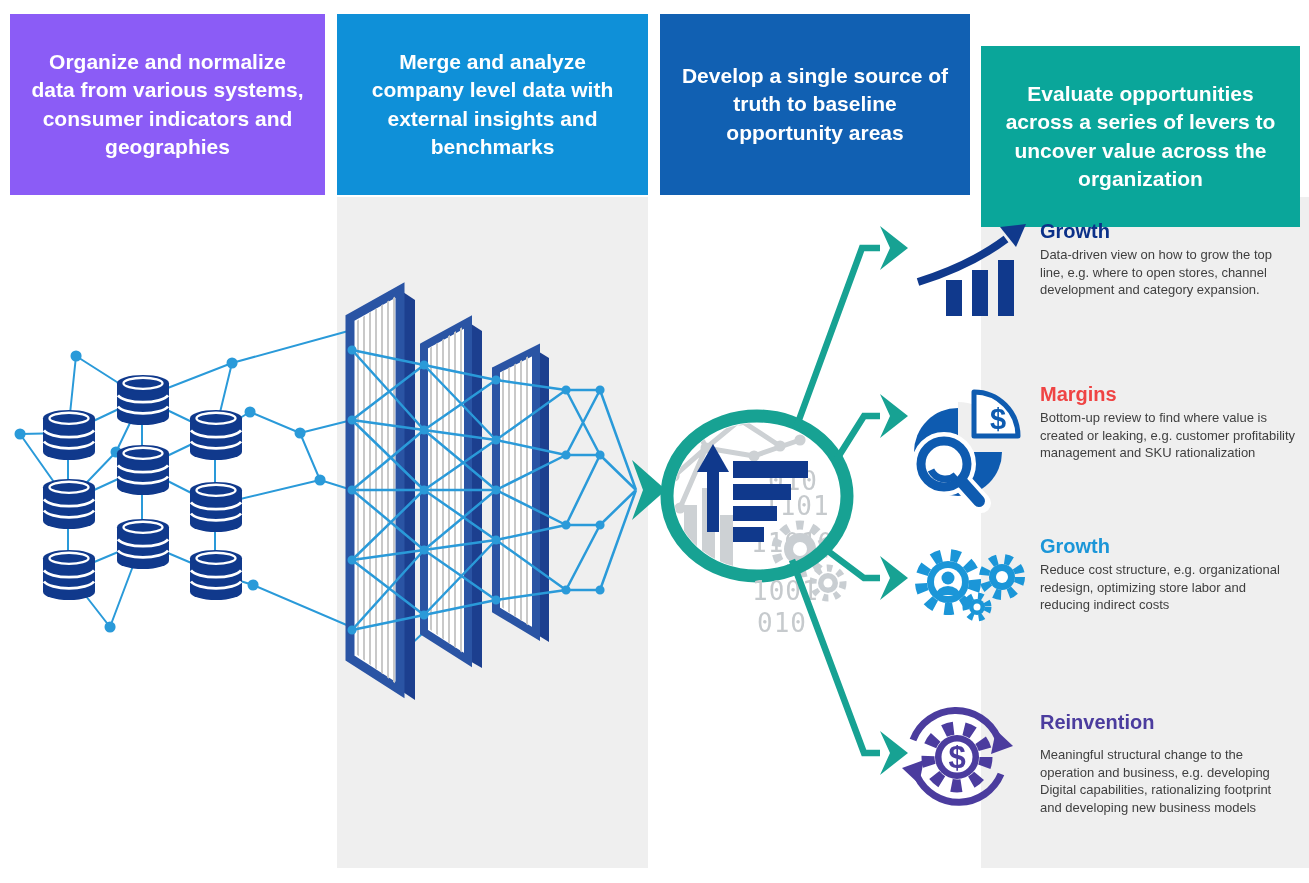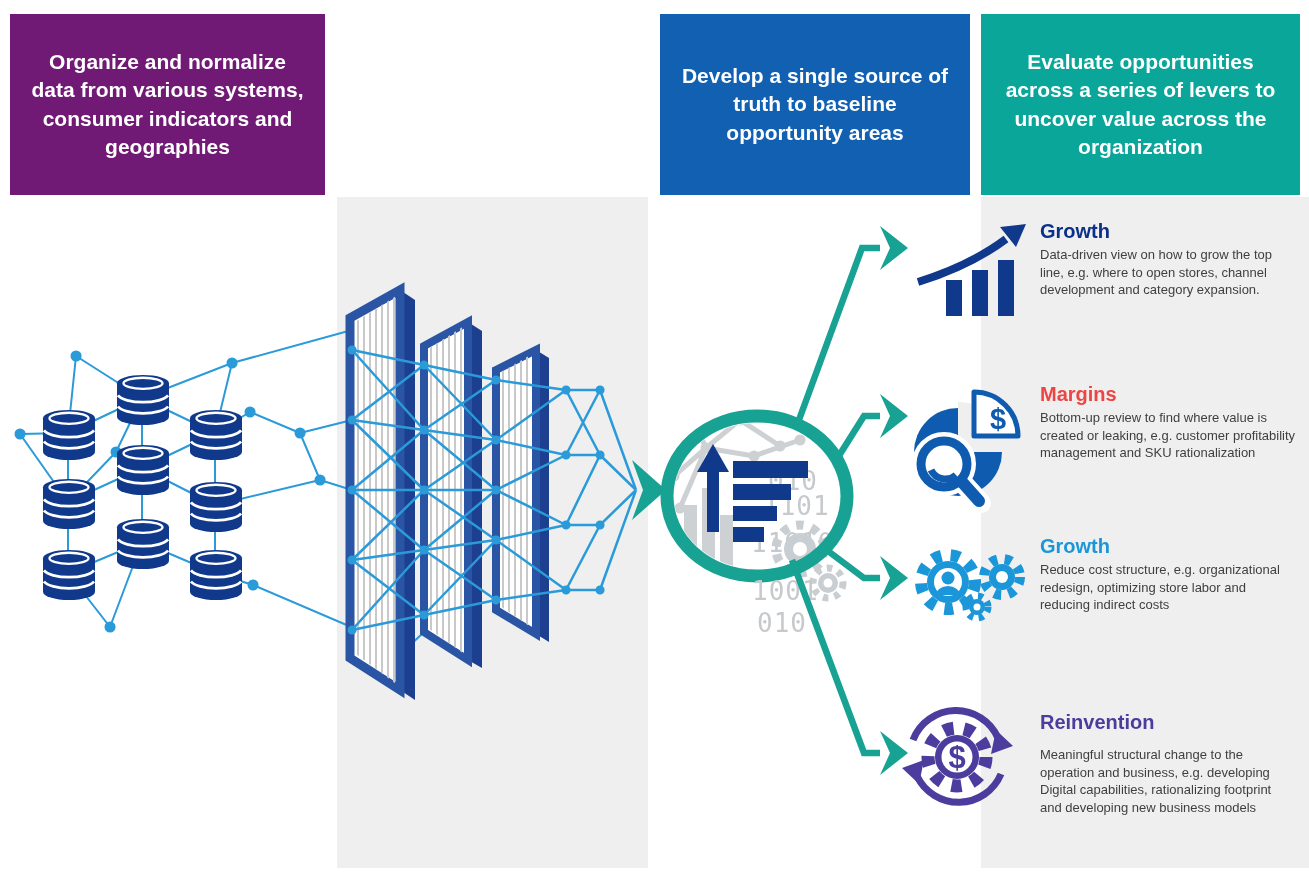--- a/index.html
+++ b/index.html
@@ -5,24 +5,24 @@
   html,body{margin:0;padding:0;background:#fff;}
   .canvas{
     position:relative;width:1309px;height:883px;background:#ffffff;
     font-family:"Liberation Sans",sans-serif;overflow:hidden;
   }
   .hdr{
     position:absolute;top:14px;height:181px;box-sizing:border-box;
     display:flex;align-items:center;justify-content:center;text-align:center;
     color:#fff;font-weight:bold;font-size:21px;line-height:1.34;padding:0 18px;
   }
-  .hdr1{left:10px;width:315px;background:#701a75;}
+  .hdr1{left:10px;width:315px;background:#8b5cf6;}
   .hdr2{left:337px;width:311px;background:#0f90d8;}
   .hdr3{left:660px;width:310px;background:#1160b2;}
-  .hdr4{left:981px;width:319px;background:#0aa69a;}
+  .hdr4{left:981px;width:319px;background:#0aa69a;margin-top:32px;}
   .graybg{position:absolute;top:197px;height:671px;background:#efefef;}
   .gray2{left:337px;width:311px;}
   .gray4{left:981px;width:328px;}
   .gfx{position:absolute;left:0;top:0;width:1309px;height:883px;}
   .lever{position:absolute;left:1040px;width:256px;}
   .lever h3{margin:10px 0 3px 0;font-size:20px;font-weight:bold;}
   .lever p{margin:0;font-size:13px;color:#3f3f3f;line-height:1.36;}
   .lever-growth{top:210px;} .lever-growth h3{color:#0b3088;}
   .lever-margins{top:373px;} .lever-margins h3{color:#ef4444;}
   .lever-costs{top:525px;} .lever-costs h3{color:#1b96d8;}
@@ -35,20 +35,23 @@
 </head>
 <body>
 
 <div class="canvas">
 
   <div class="graybg gray2"></div>
   <div class="graybg gray4"></div>
 
   <div class="hdr hdr1">
       <span>Organize and normalize data from various systems, consumer indicators and geographies</span>
+    </div>
+  <div class="hdr hdr2">
+      <span>Merge and analyze company level data with external insights and benchmarks</span>
     </div>
   <div class="hdr hdr3">
       <span>Develop a single source of truth to baseline opportunity areas</span>
     </div>
   <div class="hdr hdr4">
       <span>Evaluate opportunities across a series of levers to uncover value across the organization</span>
     </div>
 
   <svg class="gfx" viewBox="0 0 1309 883">
     <defs>

